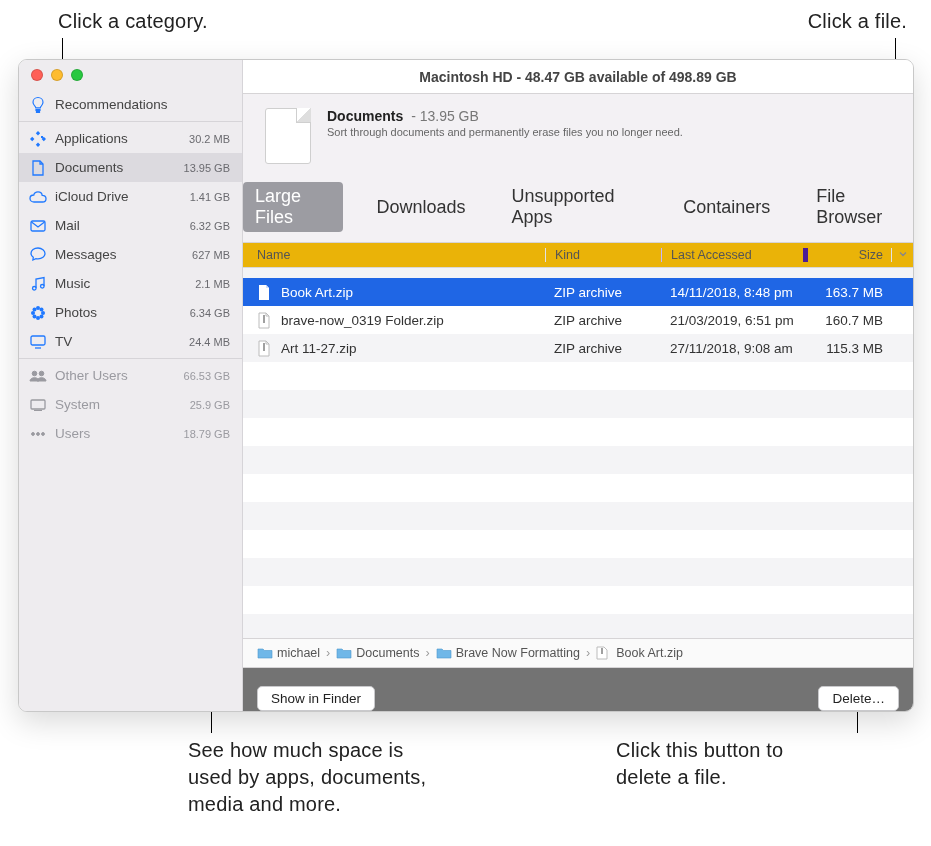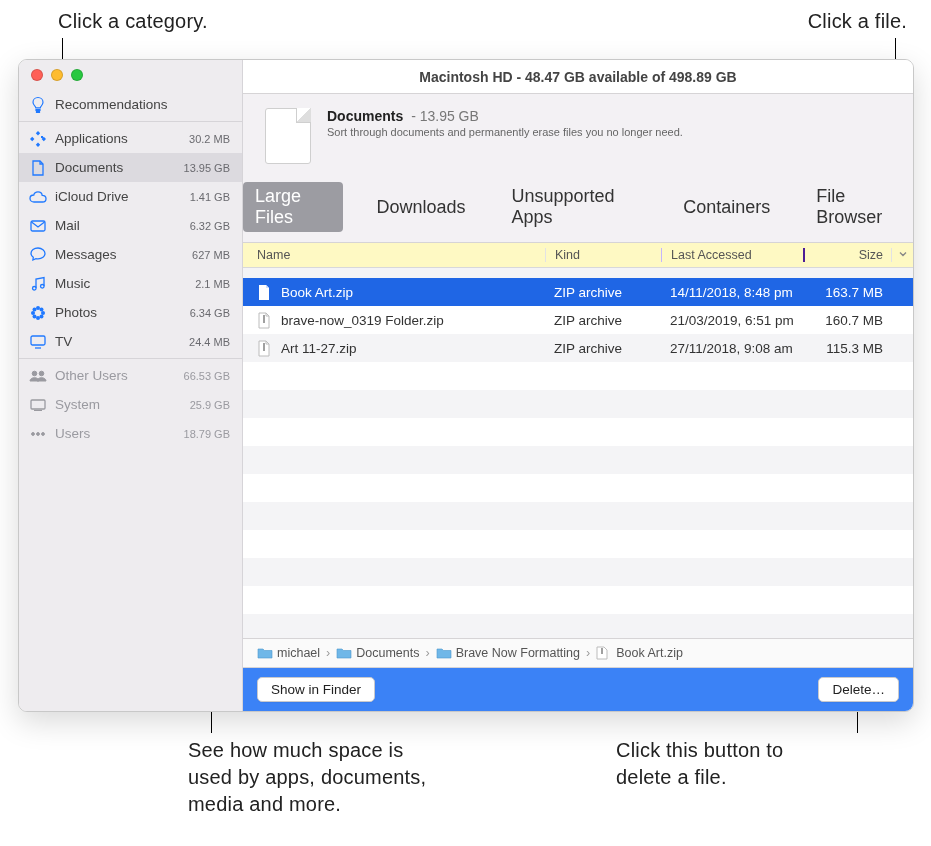--- a/index.html
+++ b/index.html
@@ -134,26 +134,26 @@
   }
   .tab.selected { background: #9c9ca2; color:#fff; }
 
   .cols {
     display:flex;
     border-bottom:1px solid #d8d8da;
     padding: 5px 0 5px 14px;
     font-size: 12.5px;
     color: #555;
     align-items:center;
-    background:#fef9c3;
+    background:#eab308;
   }
   .col-name { width: 288px; }
   .col-kind { width: 116px; border-left:1px solid #e2e2e4; padding-left:9px; }
   .col-date { width: 142px; border-left:1px solid #c4b5fd; padding-left:9px; }
-  .col-size { flex:1; border-left:2px solid #4c1d95; padding-left:9px; text-align:right; padding-right:8px; }
+  .col-size { flex:1; border-left:5px solid #4c1d95; padding-left:9px; text-align:right; padding-right:8px; }
   .col-toggle { width:22px; text-align:center; border-left:1px solid #e2e2e4; color:#888;}
   .rows { flex:1; overflow:hidden; }
   .row {
     display:flex; align-items:center;
     height:28px;
     padding-left:14px;
     font-size:13.5px;
   }
   .row.alt { background:#f4f4f6; }
   .row.sel { background:#1f66e5; color:#fff; }
@@ -166,23 +166,23 @@
   .pathbar {
     height:29px; border-top:1px solid #d6d4d6;
     display:flex; align-items:center; gap:4px;
     padding: 0 14px; font-size:12.5px; color:#555;
     background:#fafafa;
   }
   .pathbar .sep { color:#999; margin:0 2px; }
   .pathbar .fic { width:16px; height:12px; display:inline-flex; align-items:center; }
   .footer {
     height:44px; border-top:1px solid #d6d4d6;
-    display:flex; align-items:center; justify-content:space-between;
+    display:flex; align-items:flex-end; justify-content:space-between;
     padding:0 14px;
-    background:#3b82f6;
+    background:#737373;
   }
   .btn {
     background:#fff; border:1px solid #c9c9cc; border-radius:5px;
     padding:4px 13px; font-size:13.5px; color:#222;
     box-shadow: 0 1px 1px rgba(0,0,0,0.04);
     cursor: default;
   }
 </style>
 </head>
 <body>

